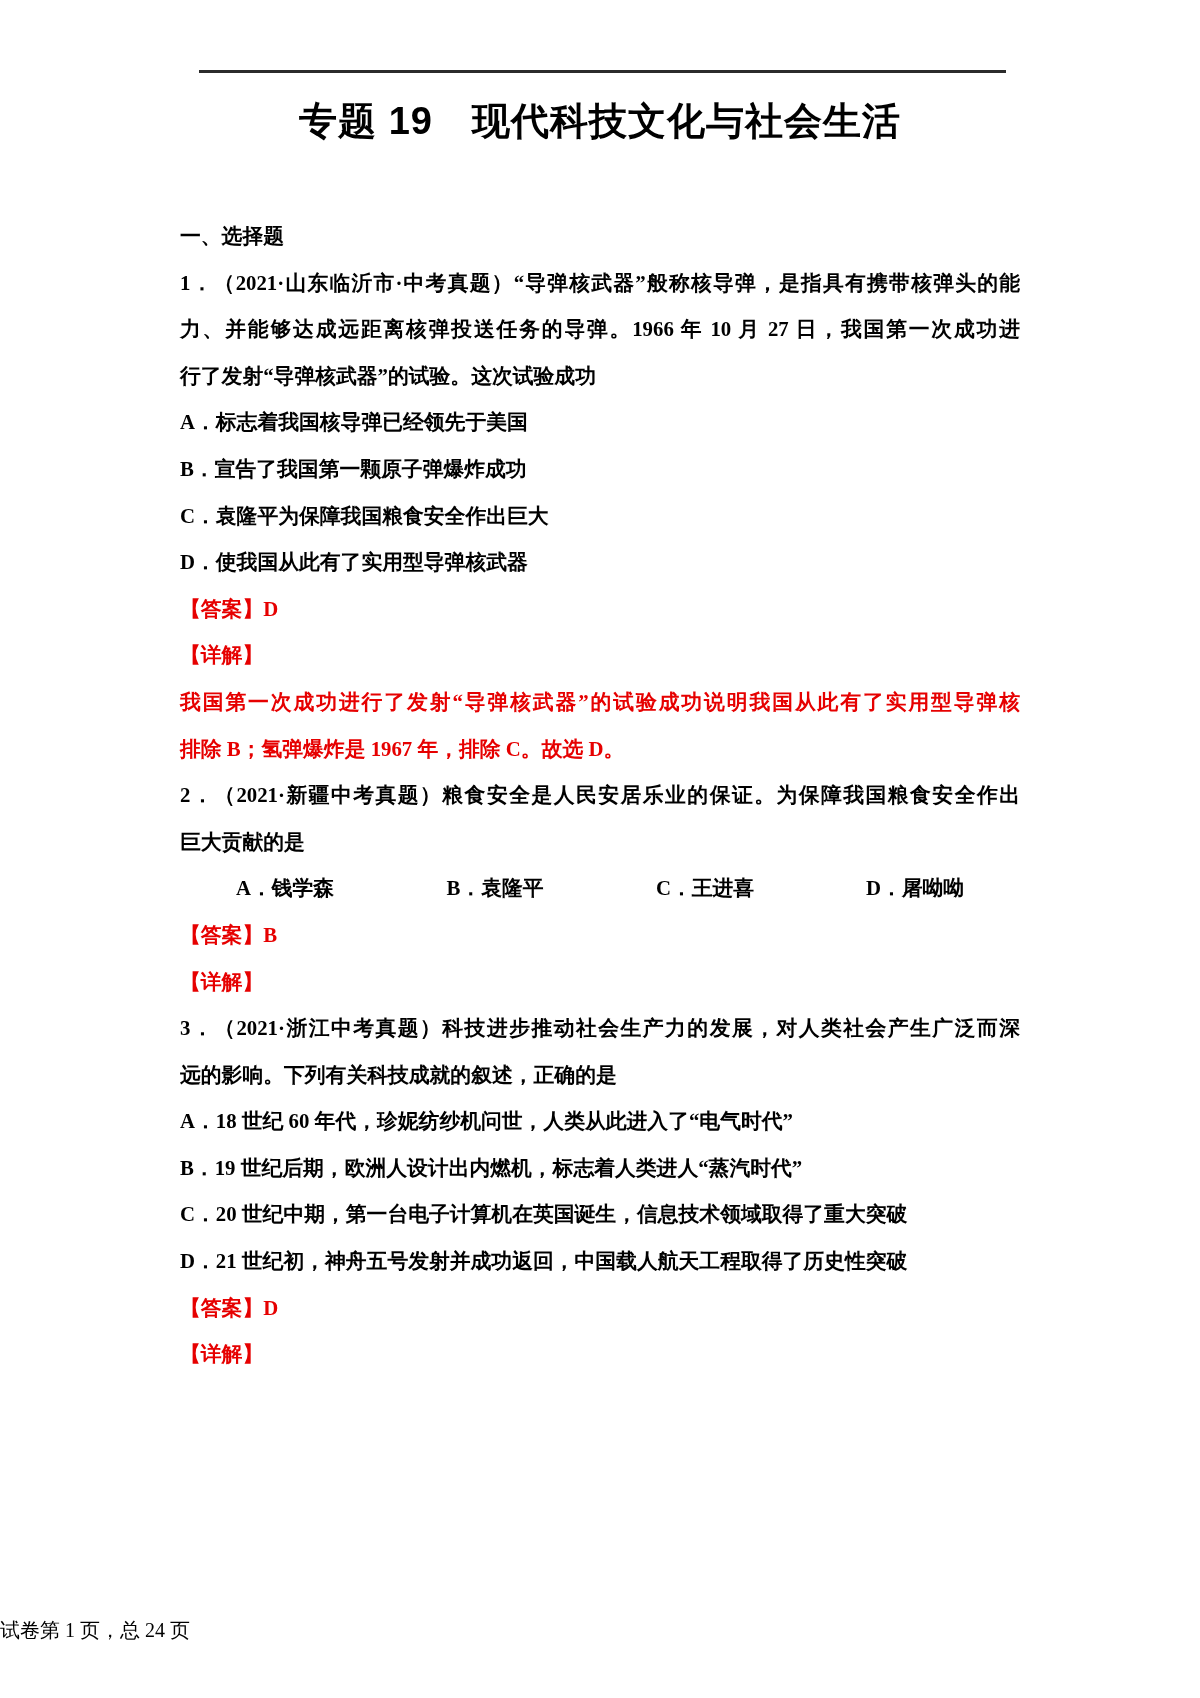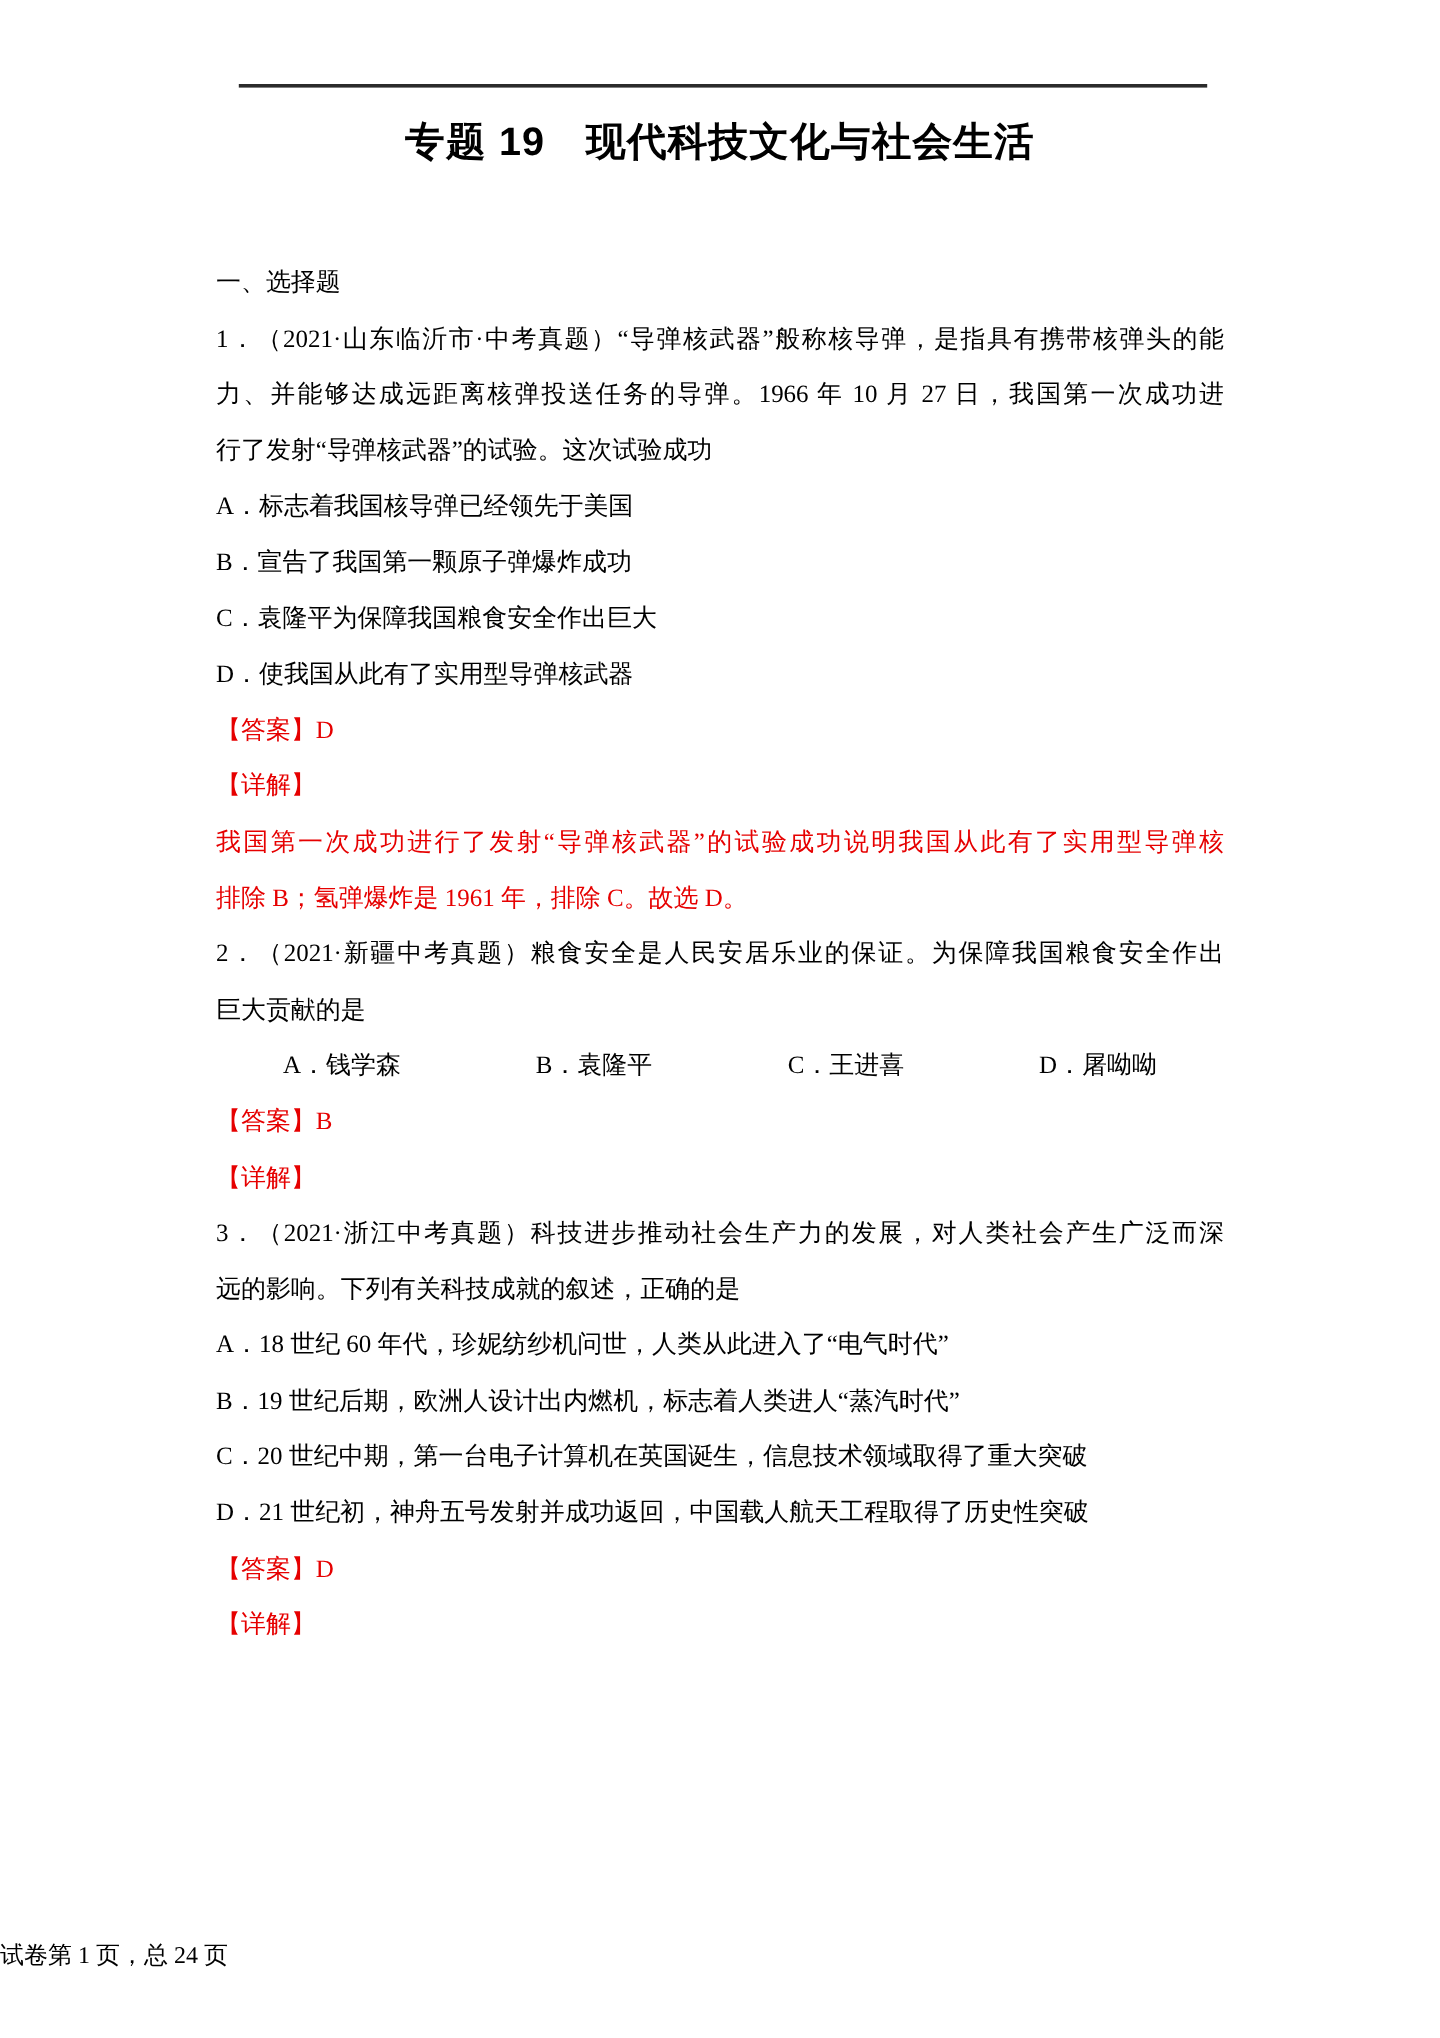--- a/index.html
+++ b/index.html
@@ -21,31 +21,31 @@
     border-top: 3px solid #2b2b2b;
   }
   .page-title {
     position: absolute;
     top: 96px;
     left: 0;
     width: 100%;
     text-align: center;
     font-family: "Liberation Sans", "DejaVu Sans", sans-serif;
     font-weight: bold;
-    font-size: 33px;
+    font-size: 38px;
     letter-spacing: 1px;
     white-space: pre;
   }
   .content {
     position: absolute;
     top: 213px;
     left: 180px;
     width: 840px;
   }
-  .block { margin: 0; }
+  .block { margin: 0; font-weight: bold; }
   .line {
     font-size: 20.8px;
     line-height: 46.6px;
     white-space: pre-wrap;
   }
   .line.justify {
     text-align: justify;
     text-align-last: justify;
   }
   .block.red .line, .block.red .opt { color: var(--answer-red, #e60000); }
@@ -99,21 +99,21 @@
       <div class="line">D．使我国从此有了实用型导弹核武器</div>
     </div>
     <div class="block red">
       <div class="line">【答案】D</div>
     </div>
     <div class="block red">
       <div class="line">【详解】</div>
     </div>
     <div class="block red">
       <div class="line justify">我国第一次成功进行了发射“导弹核武器”的试验成功说明我国从此有了实用型导弹核</div>
-      <div class="line">排除 B；氢弹爆炸是 1961 年，排除 C。故选 D。</div>
+      <div class="line">排除 B；氢弹爆炸是 1967 年，排除 C。故选 D。</div>
     </div>
     <div class="block">
       <div class="line justify">2．（2021·新疆中考真题）粮食安全是人民安居乐业的保证。为保障我国粮食安全作出</div>
       <div class="line">巨大贡献的是</div>
     </div>
     <div class="block">
       <div class="options-row">
         <div class="opt">A．钱学森</div>
         <div class="opt">B．袁隆平</div>
         <div class="opt">C．王进喜</div>

